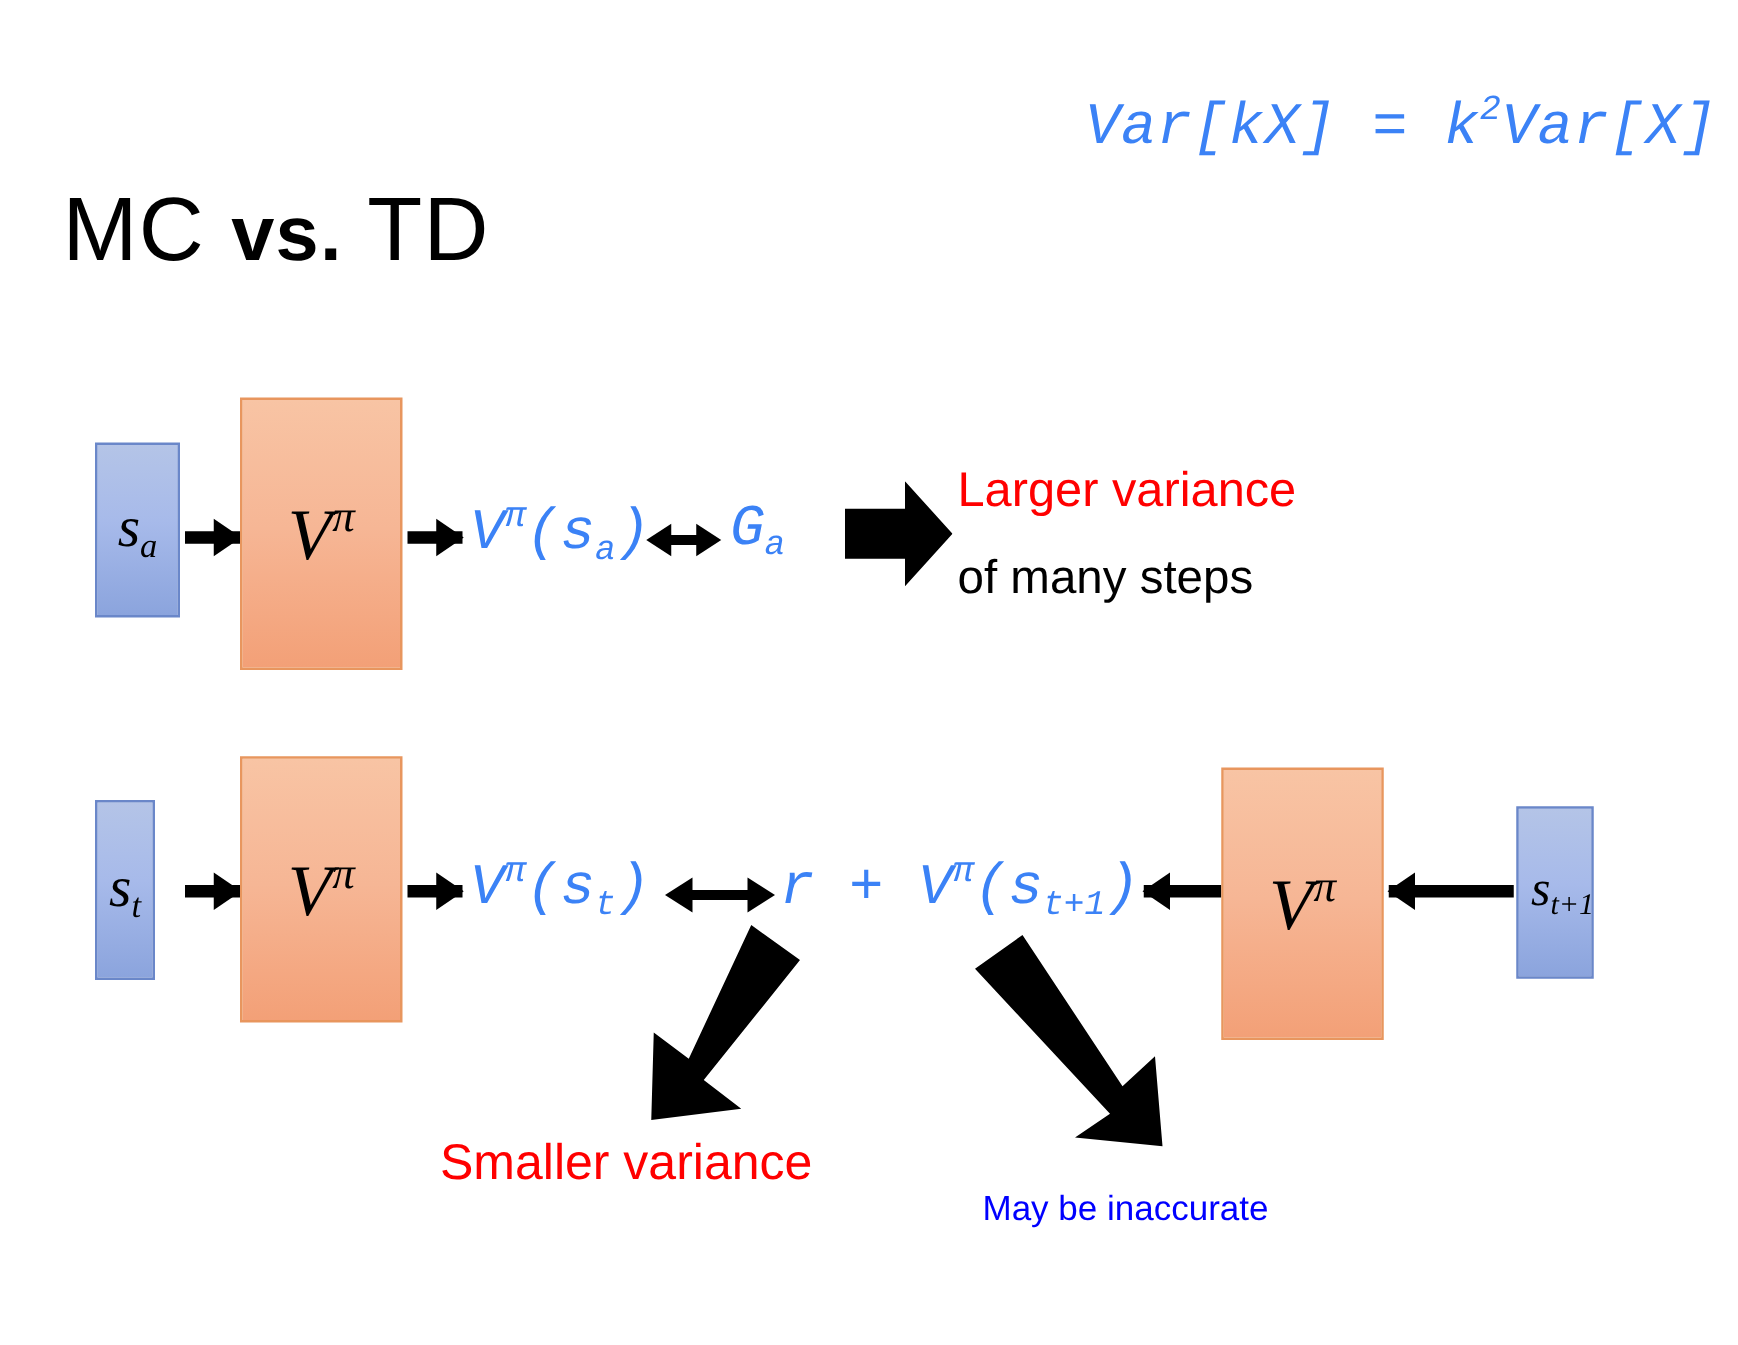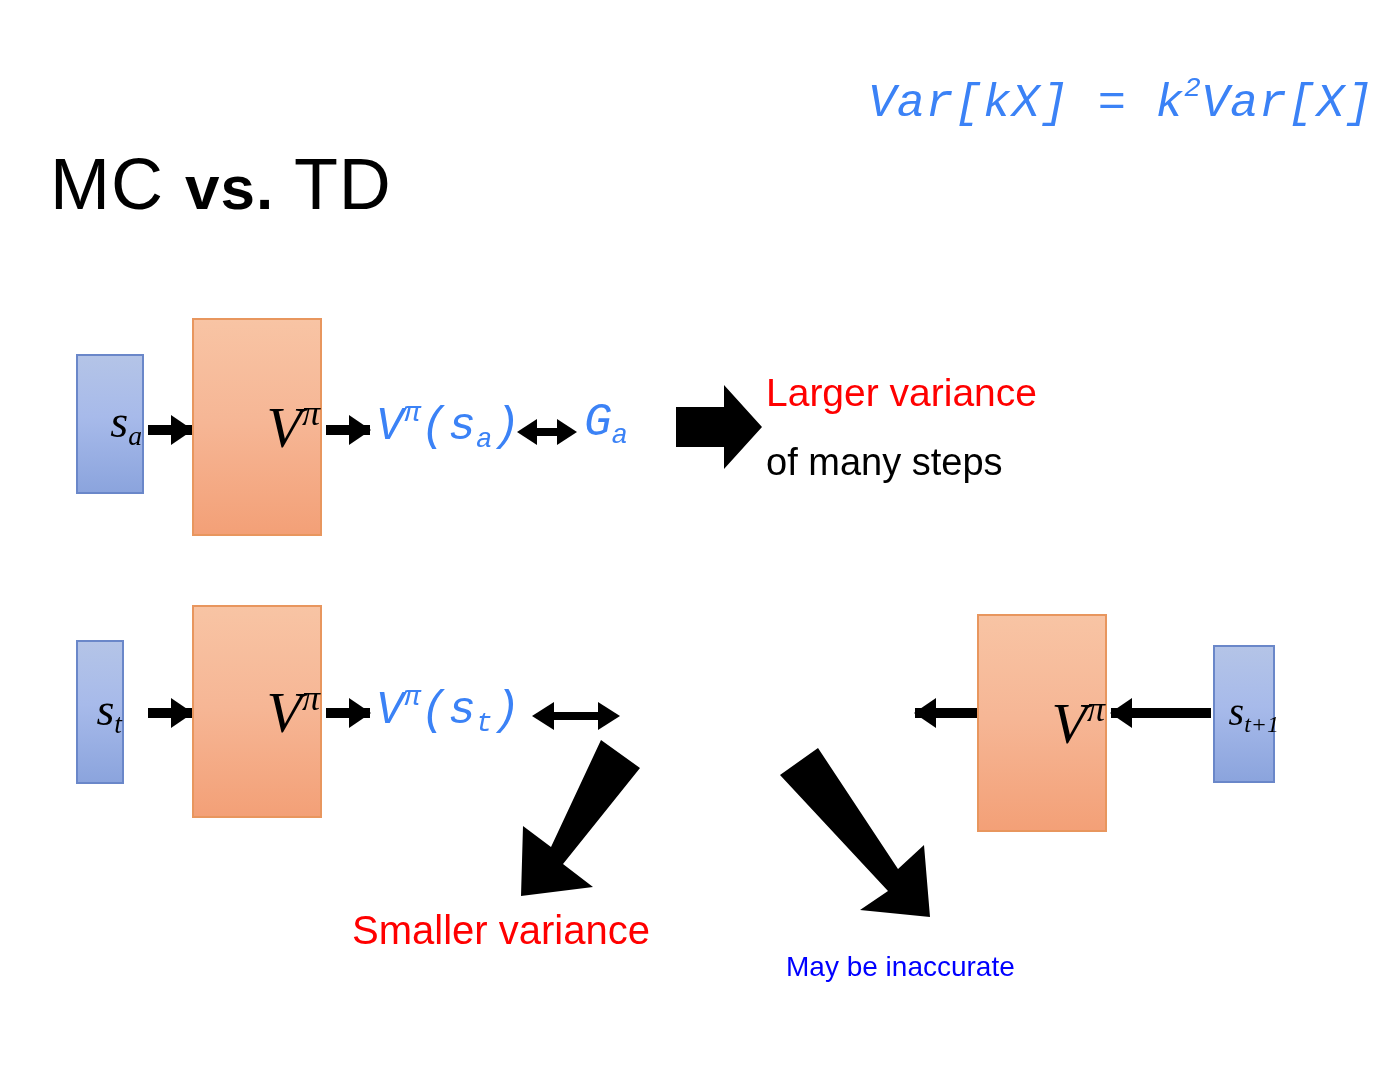--- a/index.html
+++ b/index.html
@@ -63,21 +63,21 @@
     letter-spacing: 1px;
   }
   #title .bold { font-weight: bold; font-size: 62px; margin-top: 48px; }
 
   
   .box {
     position: absolute;
     box-sizing: border-box;
     display: flex;
     align-items: center;
-    justify-content: flex-end;
+    justify-content: center;
   }
   .box-blue {
     background: linear-gradient(180deg, #b4c4e7 0%, #a7baea 45%, #8ba4dd 100%);
     border: 2px solid #6a87c9;
   }
   .box-orange {
     background: linear-gradient(180deg, #f8c4a4 0%, #f6b695 48%, #f3a077 100%);
     border: 2px solid #e8965e;
   }
   .box .label {
@@ -231,20 +231,23 @@
   <div class="math" style="position:absolute; left:376px; top:684px; font-size:46px;">
     <span>V</span><sup class="m">π</sup><span>(</span><span>s</span><sub class="m">t</sub><span>)</span>
   </div>
 
   <div class="arrow-h" style="left:533px; top:716px; width:86px;">
     <div class="shaft" style="top:-4px; height:8px; left:8px; right:8px;"></div>
     <div class="head-r" style="top:-14px; border-top-width:14px; border-bottom-width:14px; border-left-width:22px;"></div>
     <div class="head-l" style="top:-14px; border-top-width:14px; border-bottom-width:14px; border-right-width:22px;"></div>
   </div>
 
+  <div class="math" style="position:absolute; left:624px; top:684px; font-size:46px;">
+    <span>r</span><span style="font-style:normal;">&nbsp;</span><span style="font-style:normal;">+</span><span style="font-style:normal;">&nbsp;</span><span>V</span><sup class="m">π</sup><span>(</span><span>s</span><sub class="m">t+1</sub><span>)</span>
+  </div>
 
   <div class="arrow-h" style="left:915px; top:713px; width:62px;">
     <div class="shaft"></div>
     <div class="head-l"></div>
   </div>
 
   <div class="box box-orange" style="left:977px; top:614px; width:130px; height:218px;">
     <span class="label" style="font-size:58px;">
       <span>V</span><sup class="m">π</sup>
     </span>

